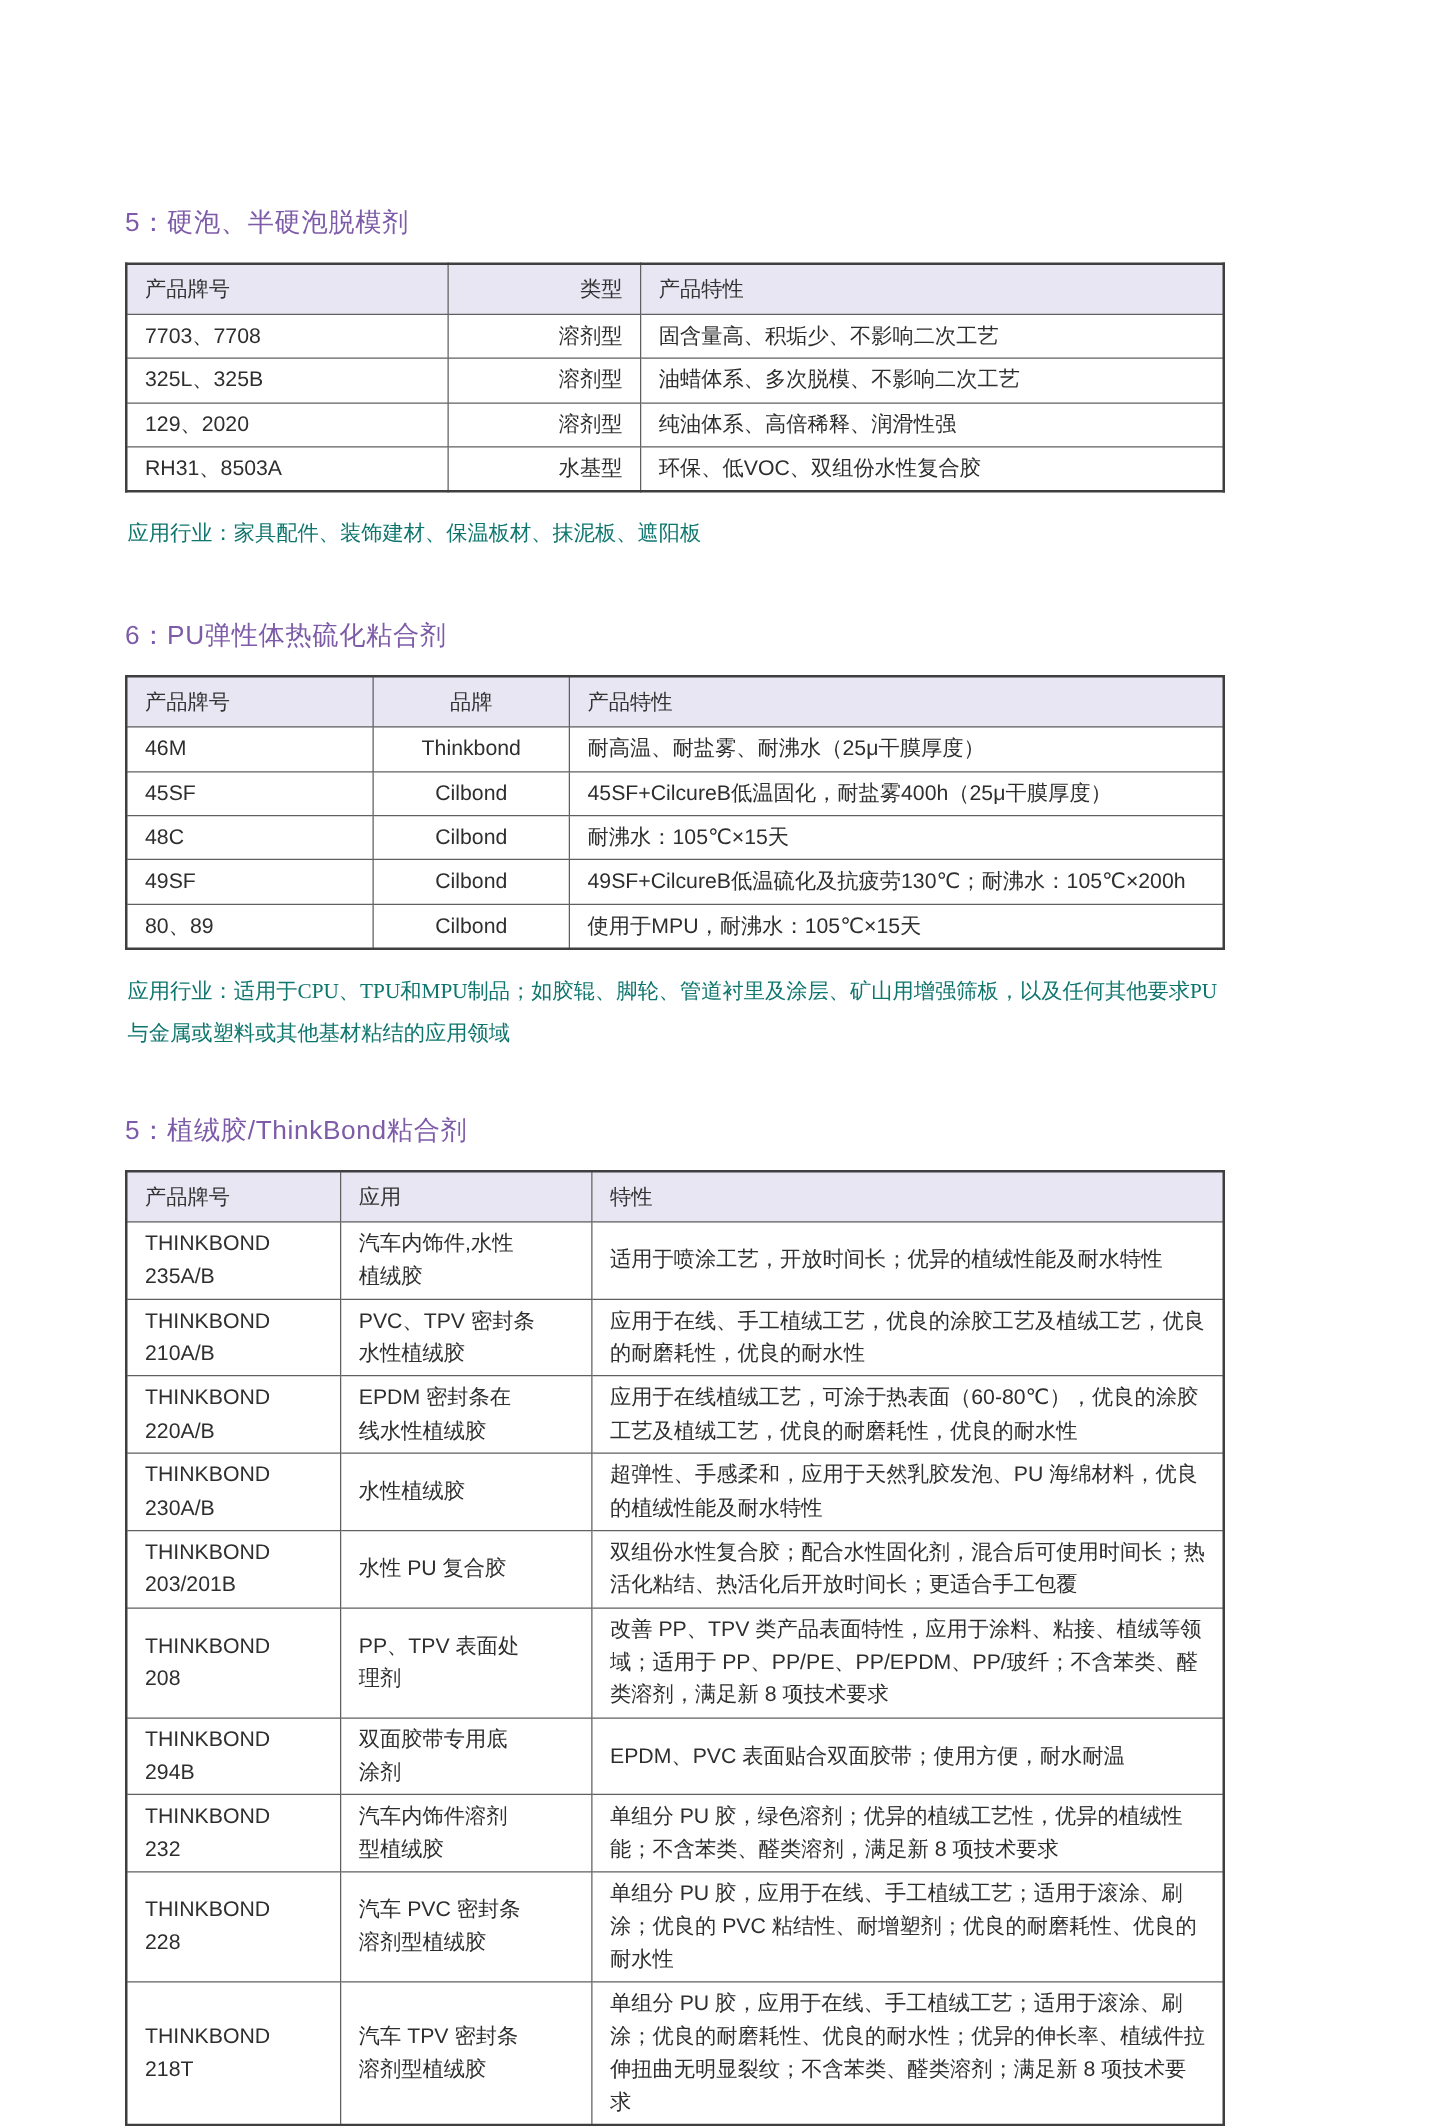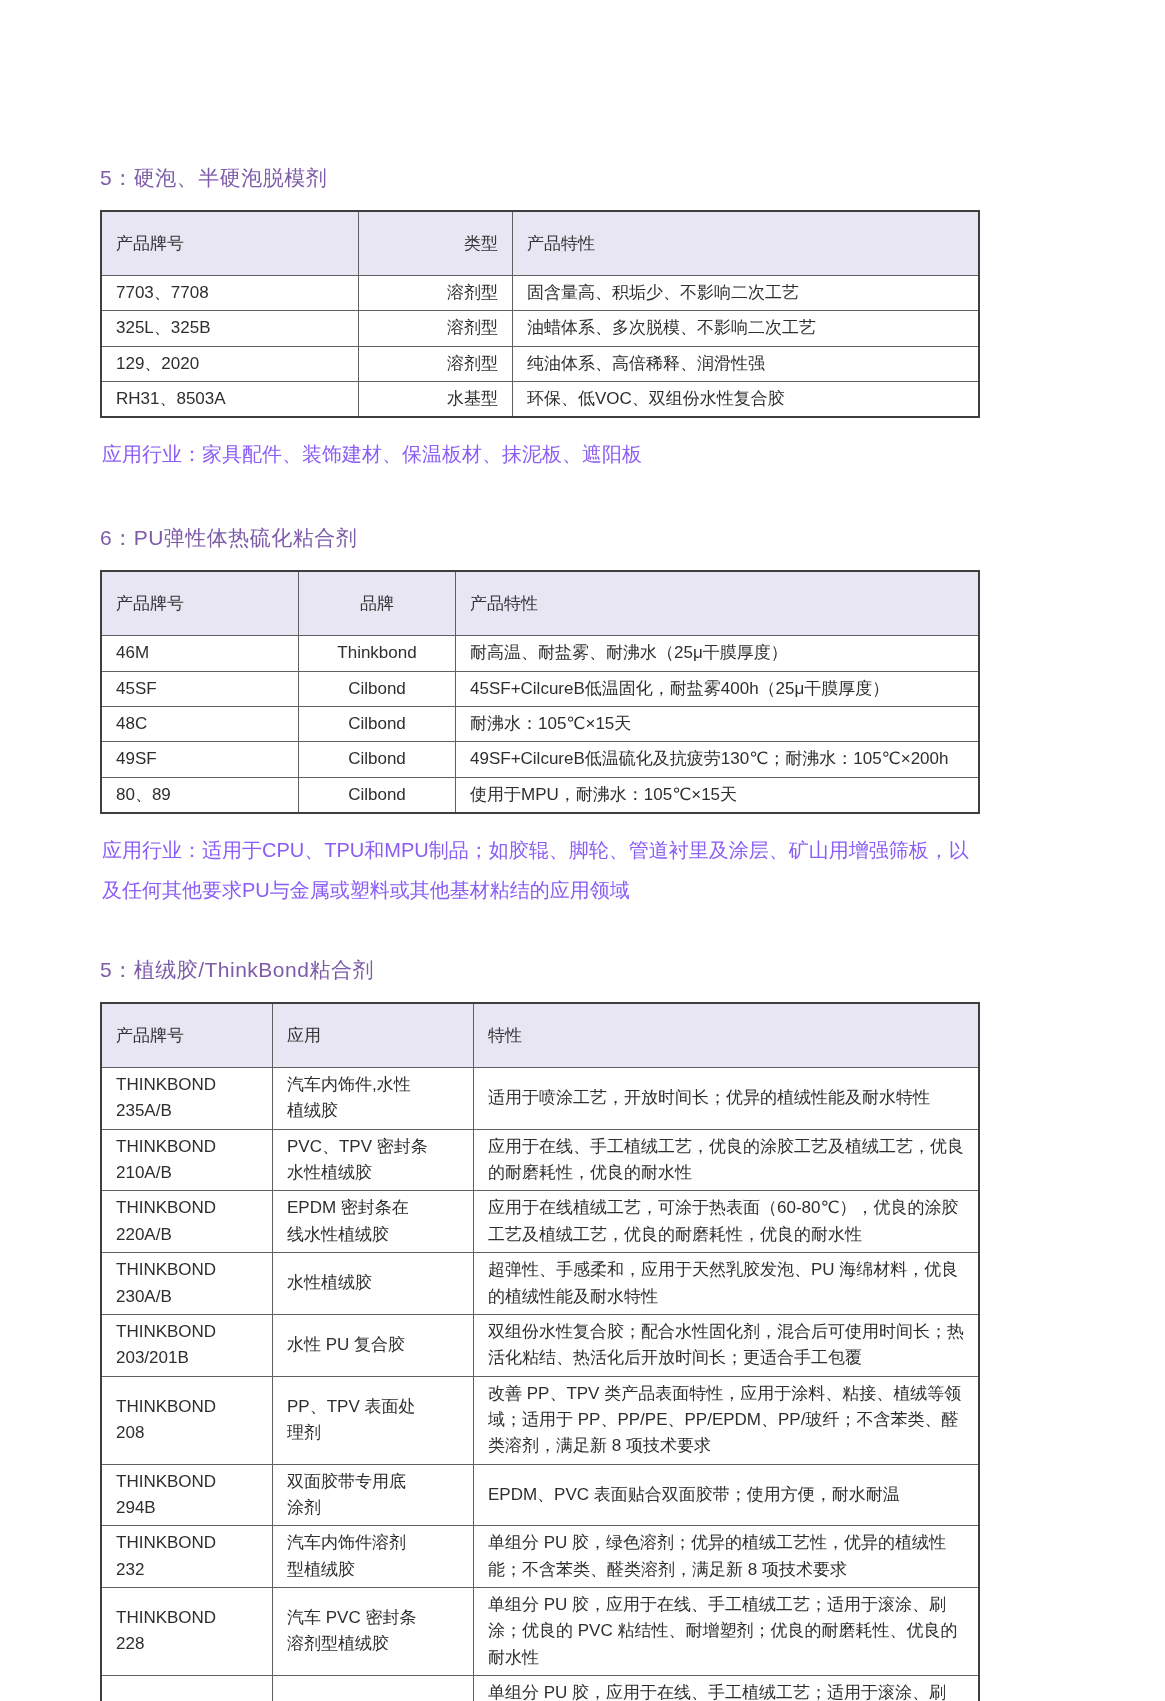--- a/index.html
+++ b/index.html
@@ -35,21 +35,21 @@
     border-collapse: collapse;
     width: 100%;
     border: 2px solid #3f3f3f;
     table-layout: fixed;
   }
   table.product-table th {
     background: var(--header-bg, #E8E6F3);
     font-weight: normal;
     text-align: left;
     font-size: 17px;
-    padding: 20px 14px;
+    padding: 8px 14px;
     border: 1px solid #606060;
     color: #333333;
   }
   table.product-table td {
     font-size: 17px;
     padding: 4px 14px;
     border: 1px solid #606060;
     white-space: pre-line;
     line-height: 1.55;
     vertical-align: middle;
@@ -58,24 +58,25 @@
   .sec-5 th:nth-child(1), .sec-5 td:nth-child(1) { width: 228px; }
   .sec-5 th:nth-child(2), .sec-5 td:nth-child(2) { width: 125px; text-align: right; }
   
   .sec-6 th:nth-child(1), .sec-6 td:nth-child(1) { width: 168px; }
   .sec-6 th:nth-child(2), .sec-6 td:nth-child(2) { width: 128px; text-align: center; }
   
   .sec-7 th:nth-child(1), .sec-7 td:nth-child(1) { width: 142px; }
   .sec-7 th:nth-child(2), .sec-7 td:nth-child(2) { width: 172px; }
   .sec-7 td { line-height: 2.0; padding: 4px 14px; }
   .application-note {
-    font-size: 20px;
+    font-size: 17px;
     margin: 16px 0 0 2px;
     line-height: 2.0;
-    color: #8b5cf6;
+    color: #0f766e;
+    font-family: Liberation Serif, serif;
   }
   .sec-5 { margin-bottom: 50px; }
   .sec-6 { margin-bottom: 46px; }
   .sec-7 { margin-bottom: 0; }
 </style>
 </head>
 <body>
 
 <div class="page">
   <div class="content">

